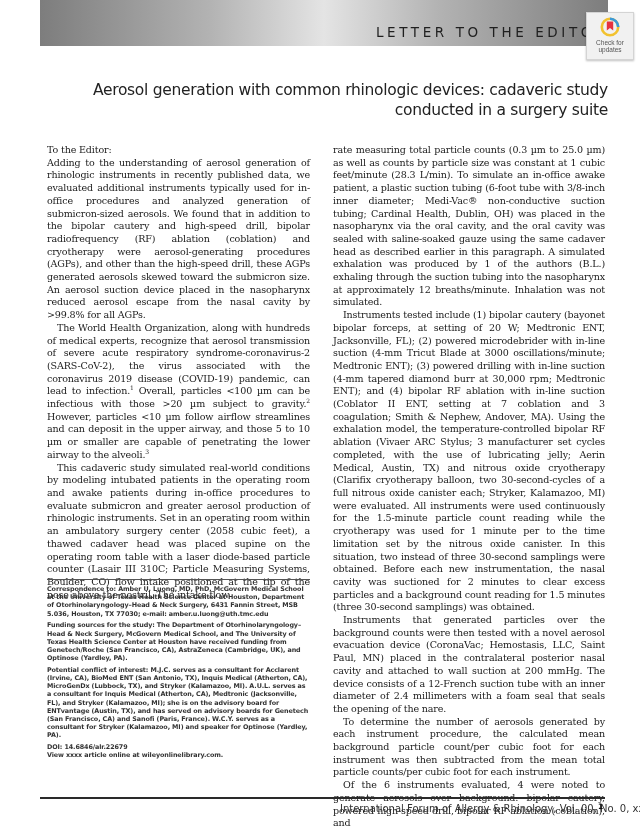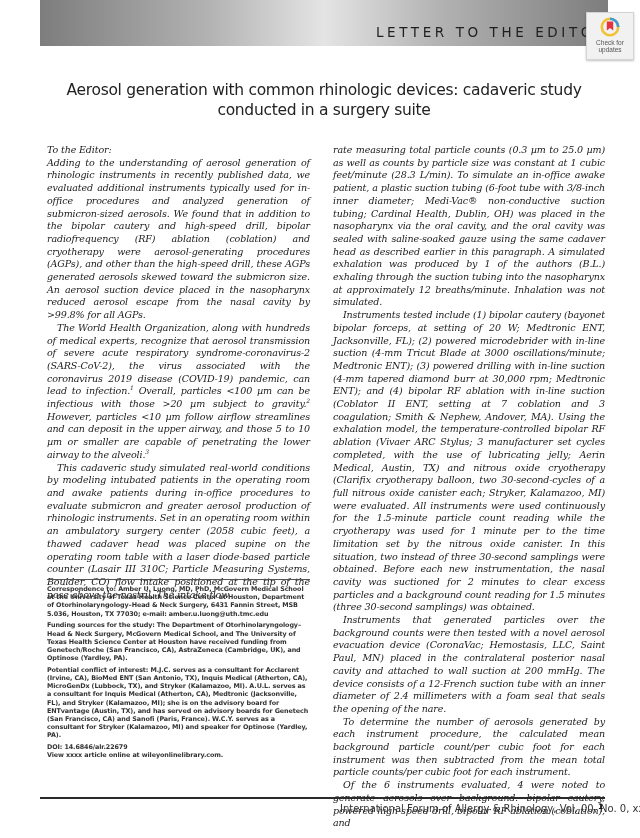--- a/index.html
+++ b/index.html
@@ -17,29 +17,29 @@
     position: absolute; left: 586px; top: 12px; width: 46px; height: 46px;
     background: #f1f1f1; border: 1px solid #d4d4d4; box-shadow: 0 1px 2px rgba(0,0,0,0.25);
     text-align: center;
   }
   .cfu-logo { position: absolute; left: 13px; top: 4px; width: 20px; height: 20px; }
   .cfu-text {
     position: absolute; left: 0; right: 0; top: 26px;
     font-family: "Liberation Sans", sans-serif; font-size: 6.5px; line-height: 7px; color: #555;
   }
   .title {
-    position: absolute; left: 40px; width: 568px; top: 80px; text-align: center;
+    position: absolute; left: 40px; width: 568px; top: 80px; text-align: right;
     font-family: "DejaVu Sans", sans-serif; font-size: 15.5px; line-height: 20px; color: #222;
     font-weight: normal; letter-spacing: -0.3px;
   }
   .col {
     position: absolute; font-family: "DejaVu Serif", serif; font-size: 9.55px; line-height: 12.7px;
     text-align: justify; hyphens: none; color: #1a1a1a; letter-spacing: -0.15px;
   }
-  .col p { margin: 0; text-indent: 10px; font-style: italic; }
+  .col p { margin: 0; text-indent: 10px; }
   .col p.noindent { text-indent: 0; }
   .col-left { left: 47px; top: 144px; width: 263px; }
   .col-right { left: 333px; top: 144px; width: 272px; }
   sup { font-size: 6px; line-height: 0; vertical-align: 4px; }
   .fn-rule { position: absolute; left: 47px; top: 579px; width: 263px; height: 1px; background: #555; }
   .footnotes {
     position: absolute; left: 47px; top: 585px; width: 263px;
     font-family: "DejaVu Sans", sans-serif; font-size: 6.4px; line-height: 8.2px; color: #333;
     letter-spacing: -0.1px;
     font-weight: bold;

